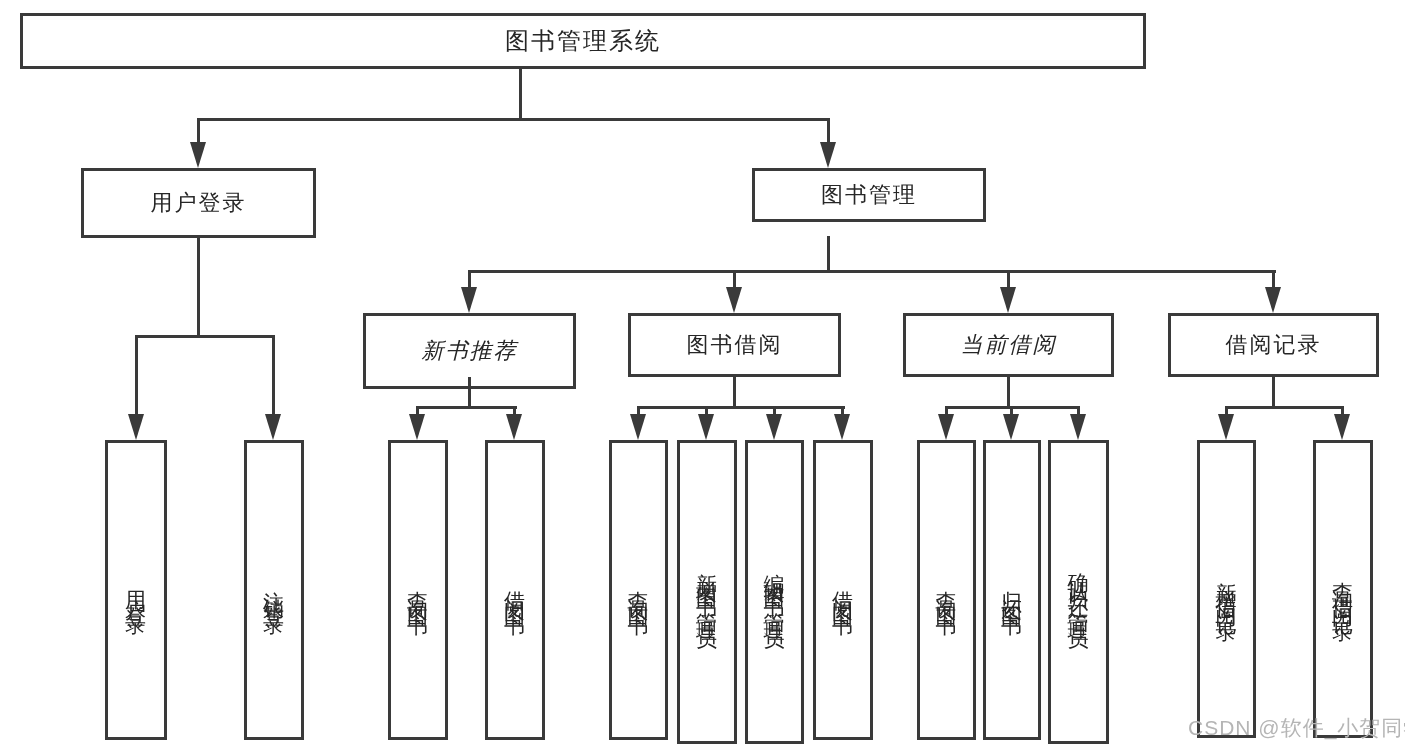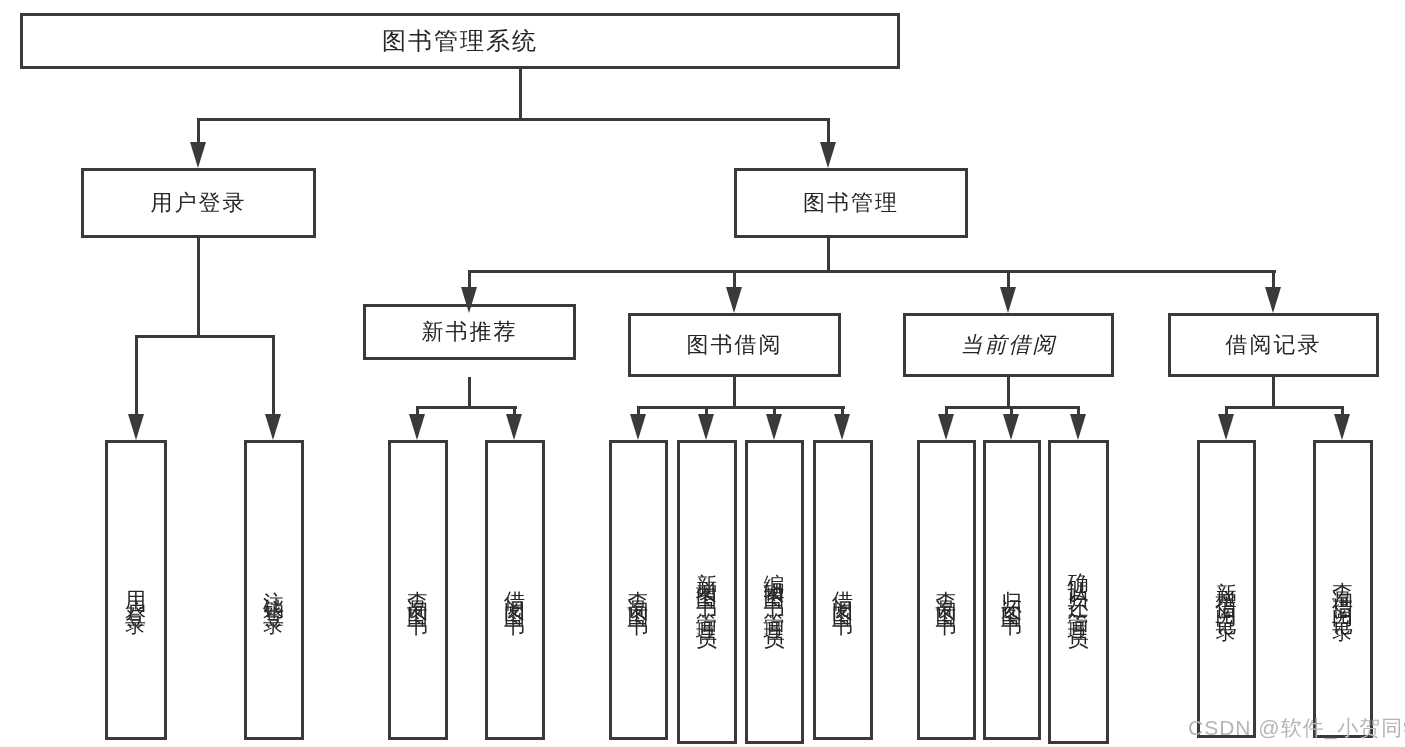--- a/index.html
+++ b/index.html
@@ -50,24 +50,24 @@
     left: 1188px;
     top: 714px;
     font-size: 21px;
     letter-spacing: 1px;
     color: var(--watermark);
     z-index: 10;
     white-space: nowrap;
   }
 
   
-  #n-root        { left: 20px;   top: 13px;  width: 880px; height: 56px; }
+  #n-root        { left: 20px;   top: 13px;  width: 1126px; height: 56px; }
   #n-user-login  { left: 81px;   top: 168px; width: 235px;  height: 70px; }
-  #n-book-mgmt   { left: 734px;  top: 168px; width: 234px;  height: 70px; }
-  #n-new-book    { left: 363px;  top: 304px; width: 213px;  height: 56px; }
+  #n-book-mgmt   { left: 752px;  top: 168px; width: 234px;  height: 54px; }
+  #n-new-book    { left: 363px;  top: 313px; width: 213px;  height: 76px; font-style: italic; }
   #n-book-borrow { left: 628px;  top: 313px; width: 213px;  height: 64px; }
   #n-current     { left: 903px;  top: 313px; width: 211px;  height: 64px; font-style: italic; }
   #n-record      { left: 1168px; top: 313px; width: 211px;  height: 64px; }
 
   #l-user-login  { left: 105px;  top: 440px; width: 62px; height: 300px; }
   #l-logout      { left: 244px;  top: 440px; width: 60px; height: 300px; }
   #l-nb-query    { left: 388px;  top: 440px; width: 60px; height: 300px; }
   #l-nb-borrow   { left: 485px;  top: 440px; width: 60px; height: 300px; }
   #l-bb-query    { left: 609px;  top: 440px; width: 59px; height: 300px; }
   #l-bb-add      { left: 677px;  top: 440px; width: 60px; height: 304px; }

